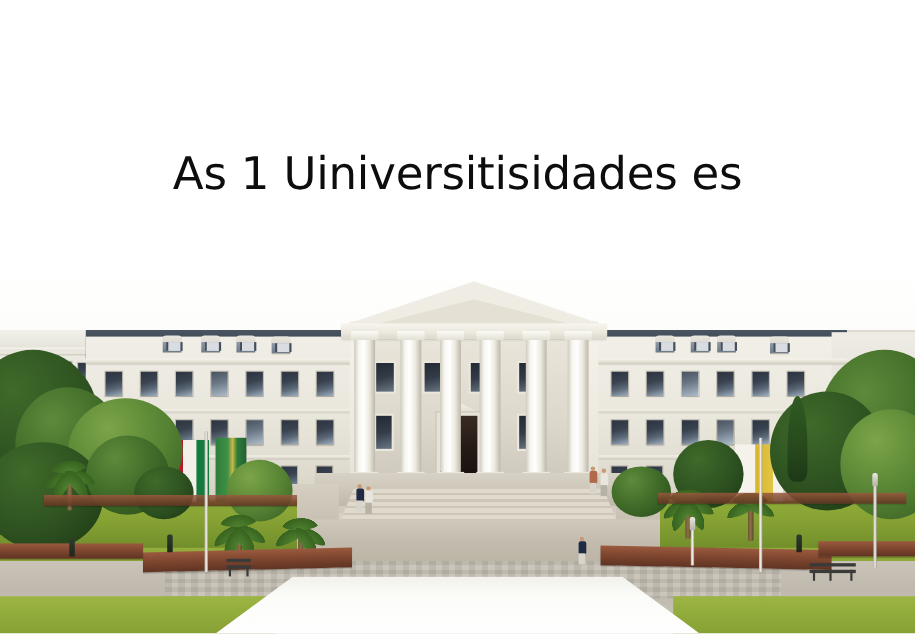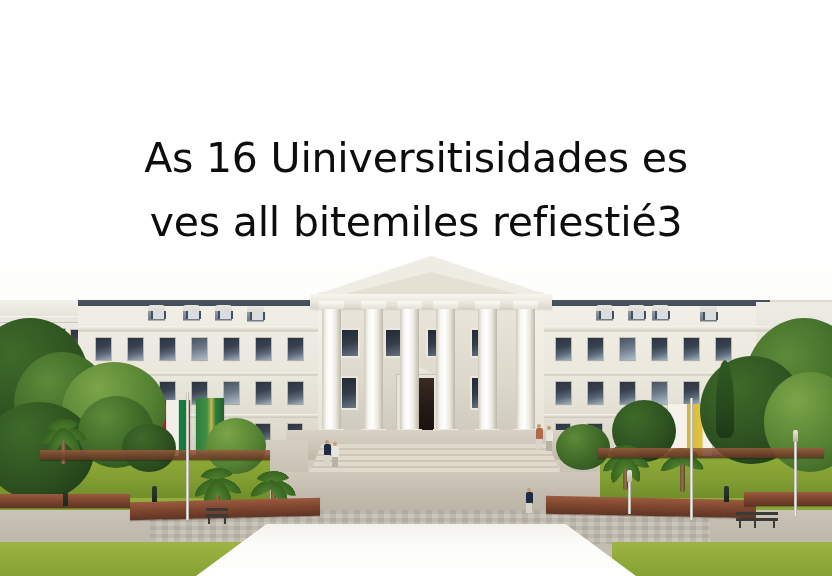--- a/index.html
+++ b/index.html
@@ -675,17 +675,16 @@
     <div class="leg" style="left:37px;"></div>
   </div>
   <div class="bench" style="left:206px; top:508px; width:22px;">
     <div class="back" style="width:22px;"></div>
     <div class="seat" style="width:22px;"></div>
     <div class="leg" style="left:2px;"></div>
     <div class="leg" style="left:18px;"></div>
   </div>
 
   <div class="headline">
-    <span class="ln">As  16  Uiniversitisidades es</span>
-    <span class="ln">ves all bitemiles refiestié3</span>
+    <span class="ln">As  1  Uiniversitisidades es</span>
   </div>
 
 </div>
 
 </body></html>

